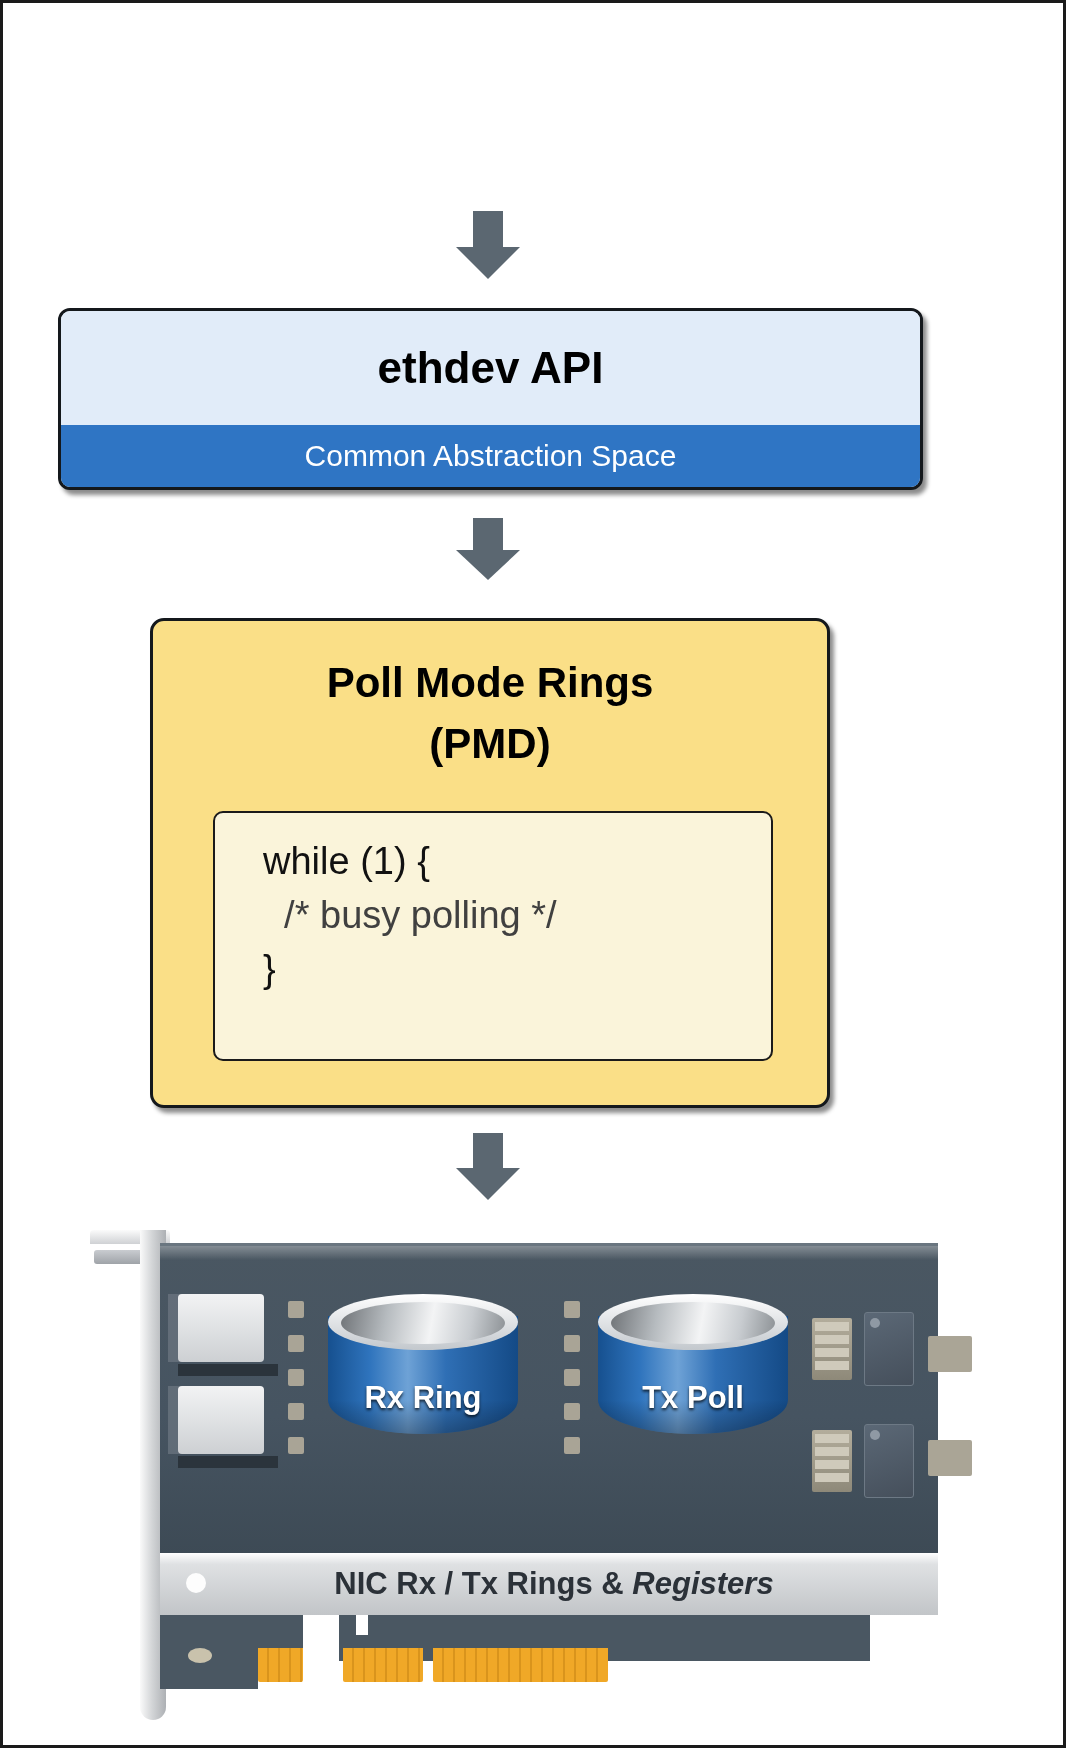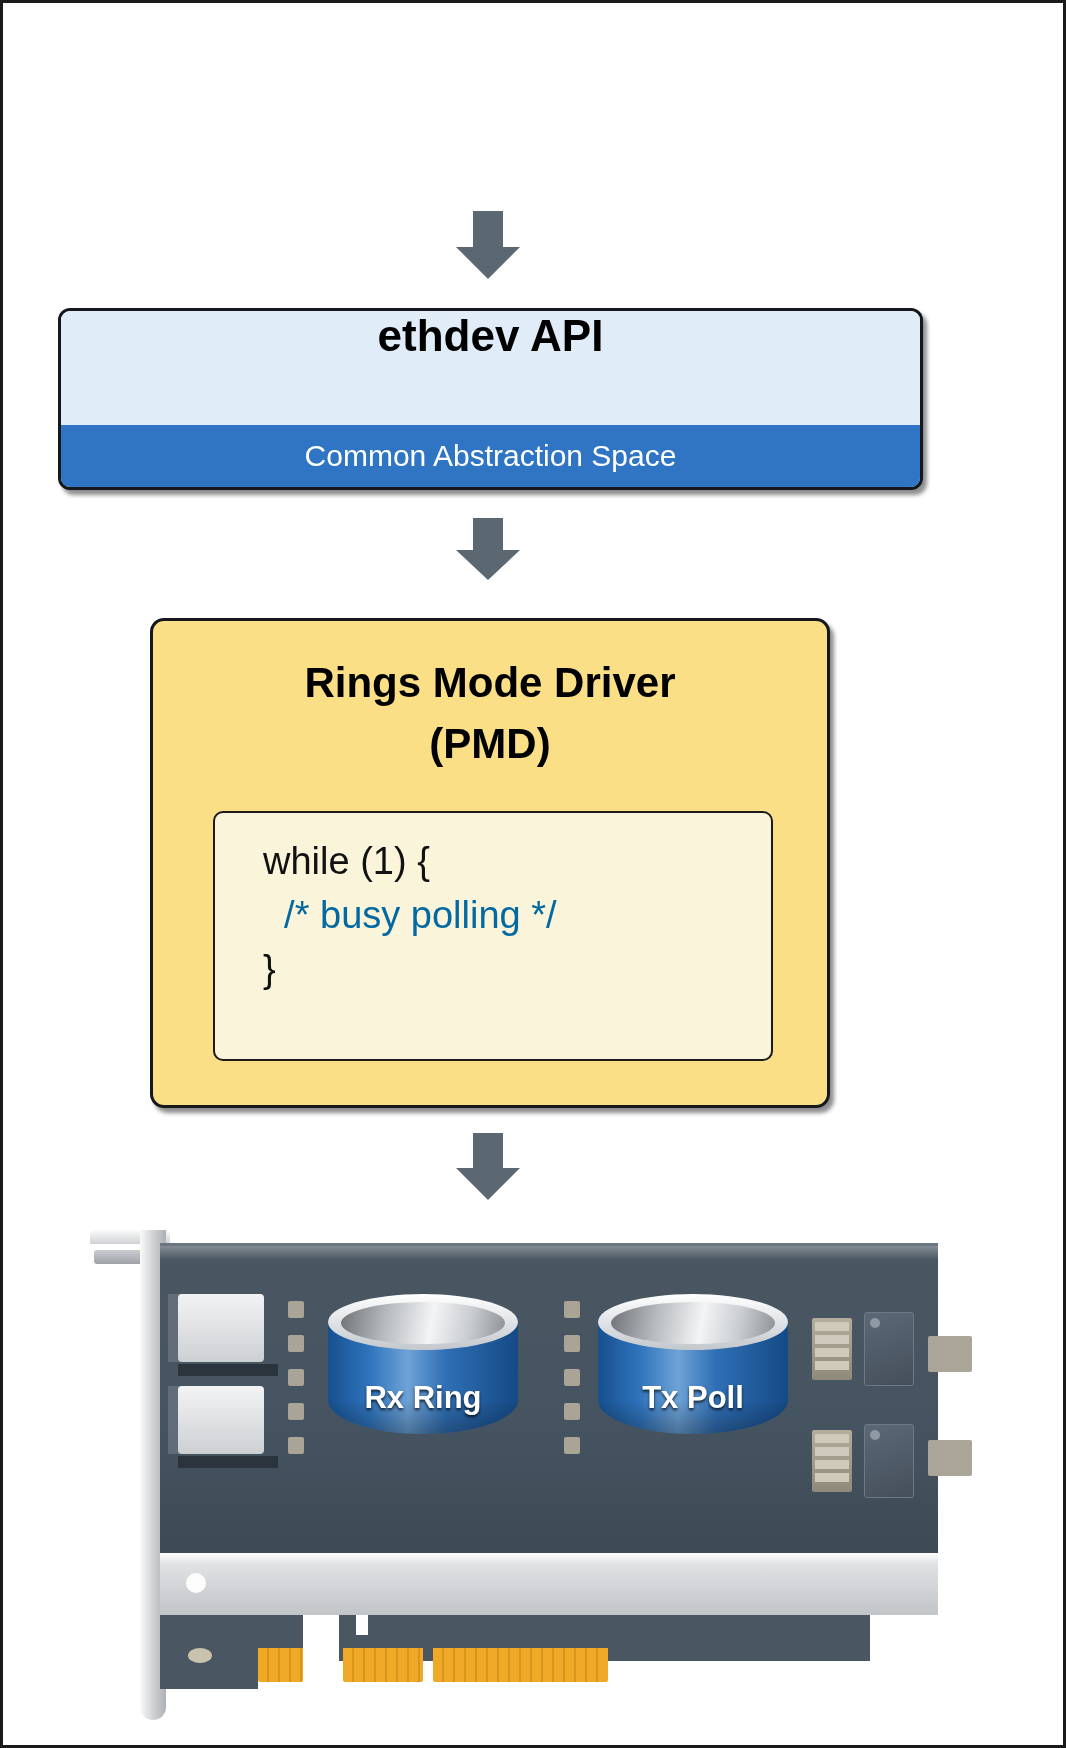--- a/index.html
+++ b/index.html
@@ -88,20 +88,21 @@
     overflow: hidden;
     box-sizing: border-box;
     background: #e1ecf9;
     display: flex;
     flex-direction: column;
   }
   .ethdev-top {
     flex: 1 1 auto;
     background: #e1ecf9;
     display: flex;
+    align-items: center;
     justify-content: center;
   }
   .ethdev-title {
     font-size: 44px;
     font-weight: bold;
     color: #000000;
   }
   .ethdev-band {
     height: 62px;
     background: #2f75c4;
@@ -147,21 +148,21 @@
     border-radius: 10px;
     box-sizing: border-box;
     padding: 22px 0 0 48px;
   }
   .code-line {
     font-size: 38px;
     color: #111111;
     line-height: 1.42;
     white-space: pre;
   }
-  .code-comment { color: #0369a1; }
+  .code-comment { color: #404040; }
 
   
   .nic-wrap {
     position: absolute;
     left: 35px;
     top: 1205px;
     width: 900px;
     height: 440px;
   }
   
@@ -442,21 +443,21 @@
     </div>
   </div>
 
   <div class="arrow" id="arrow2">
     <div class="shaft"></div>
     <div class="head"></div>
   </div>
 
   <div class="pmd-box">
     <div class="pmd-title">
-      <span>Rings Mode Driver</span>
+      <span>Poll Mode Rings</span>
       <span class="l2">(PMD)</span>
     </div>
     <div class="code-box">
       <div class="code-line">while (1) {</div>
       <div class="code-line code-comment">  /* busy polling */</div>
       <div class="code-line">}</div>
     </div>
   </div>
 
   <div class="arrow" id="arrow3">
@@ -532,20 +533,21 @@
       </div>
       <div class="chip-big cb2">
         <div class="dot"></div>
       </div>
       <div class="chip-pad cp1"></div>
       <div class="chip-pad cp2"></div>
     </div>
 
     <div class="label-band">
       <div class="label-dot"></div>
+      <div class="nic-label"><span>NIC Rx / Tx Rings &amp; </span><span class="ital">Registers</span></div>
     </div>
 
     <div class="pcb-bottom"></div>
     <div class="pcb-left-tab"></div>
     <div class="pcb-left-hole"></div>
     <div class="notch-a"></div>
     <div class="notch-b"></div>
 
     <div class="finger-group" id="fgA" style="left: 220px; width: 45px;">
         <div class="fg"></div>

